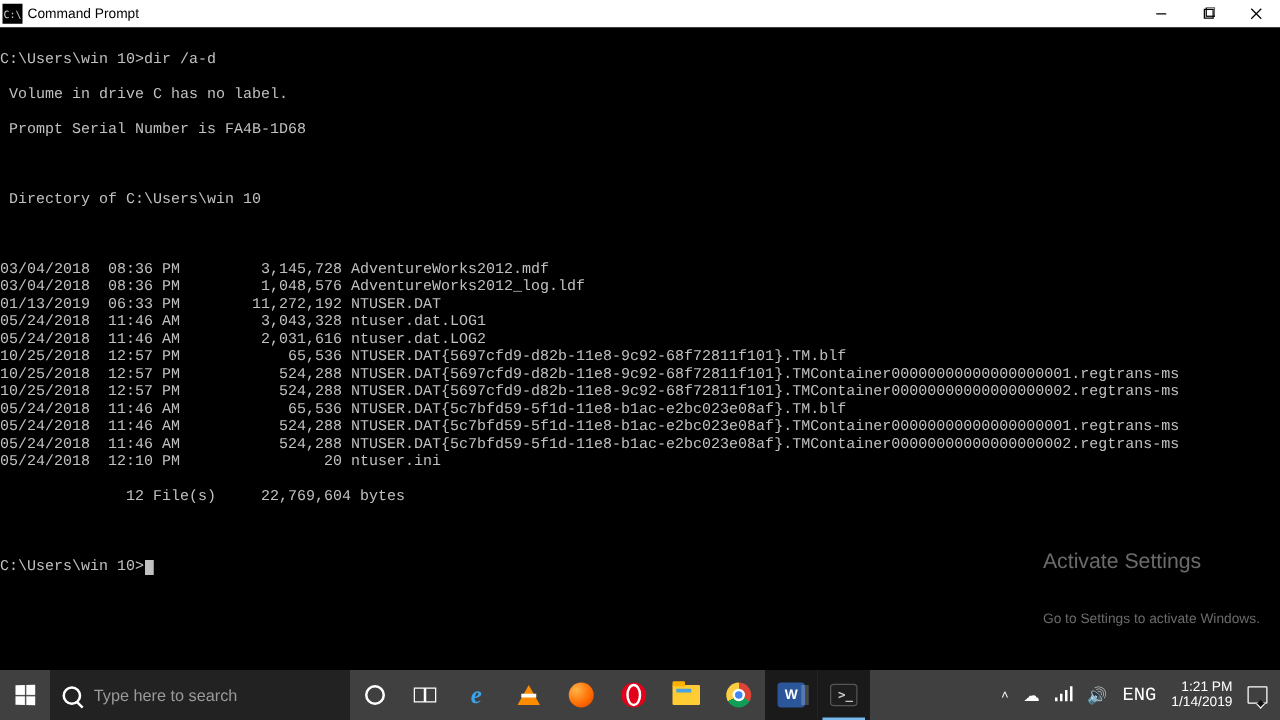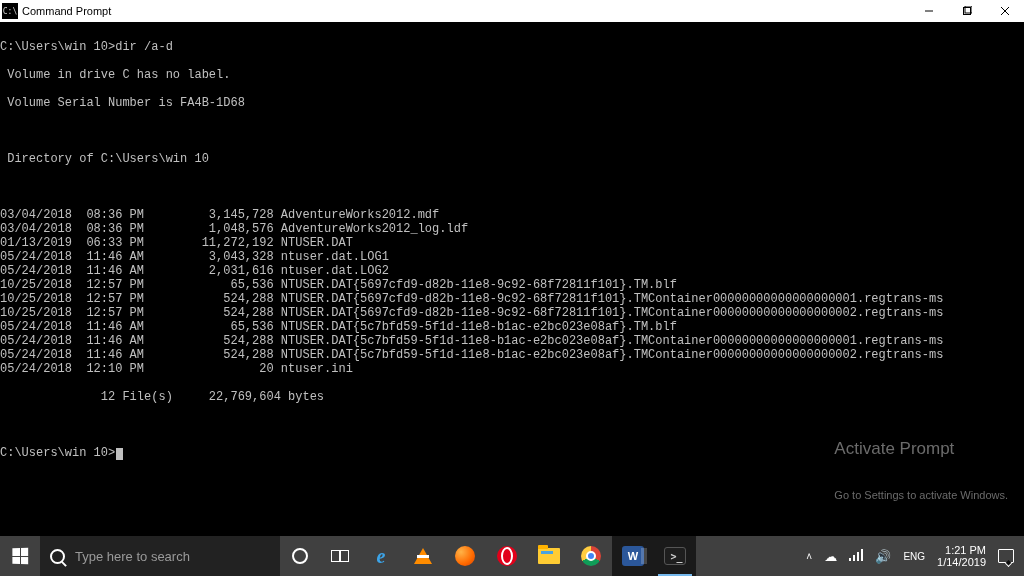--- a/index.html
+++ b/index.html
@@ -143,21 +143,21 @@
   .ico-cmd    { background:#1e1e1e; border:1px solid #555; color:#ccc; font-family:Consolas,monospace; width:22px;height:18px; display:flex; align-items:center; padding-left:3px; font-size:10px;}
 
   .tray { margin-left:auto; display:flex; align-items:center; gap:12px; padding:0 4px 0 10px; font-size:11px; color:#fff;}
   .tray .up { font-size:10px; }
   .tray .wifi { width:14px; height:10px; position:relative; }
   .tray .wifi span{position:absolute;bottom:0;width:2px;background:#fff;}
   .tray .wifi span:nth-child(1){left:0;height:3px;}
   .tray .wifi span:nth-child(2){left:4px;height:6px;}
   .tray .wifi span:nth-child(3){left:8px;height:9px;}
   .tray .wifi span:nth-child(4){left:12px;height:12px; }
-  .tray .lang { font-size:10px; }
+  .tray .lang { font-size:15px;font-family:Liberation Mono, monospace; }
   .tray .clock { text-align:right; line-height:12px; font-size:11px; }
   .tray .notif { width:16px; height:14px; border:1.5px solid #fff; border-radius:1px; position:relative; margin-right:6px;}
   .tray .notif::after{content:"";position:absolute;right:2px;bottom:-4px;width:4px;height:4px;background:#101010;border-right:1.5px solid #fff;border-bottom:1.5px solid #fff;transform:rotate(45deg);}
 </style>
 </head>
 <body>
 
 <div class="titlebar">
   <div class="cmdicon">C:\</div>
   <div class="title">Command Prompt</div>
@@ -177,31 +177,31 @@
     <svg width="10" height="10">
         <line x1="1" y1="1" x2="9" y2="9" stroke="#000" stroke-width="1"></line>
         <line x1="9" y1="1" x2="1" y2="9" stroke="#000" stroke-width="1"></line>
       </svg>
   </div>
 </div>
 
 <div class="terminal">
 <div class="line"><span>C:\Users\win 10&gt;</span><span>dir /a-d</span></div>
 <div class="line"> Volume in drive C has no label.</div>
-<div class="line"> Volume Serial Number is FA4B-1D68</div>
+<div class="line"> Prompt Serial Number is FA4B-1D68</div>
 <div class="line"> </div>
 <div class="line"> Directory of C:\Users\win 10</div>
 <div class="line"> </div>
 <div id="entries"><div class="line">03/04/2018  08:36 PM         3,145,728 AdventureWorks2012.mdf</div><div class="line">03/04/2018  08:36 PM         1,048,576 AdventureWorks2012_log.ldf</div><div class="line">01/13/2019  06:33 PM        11,272,192 NTUSER.DAT</div><div class="line">05/24/2018  11:46 AM         3,043,328 ntuser.dat.LOG1</div><div class="line">05/24/2018  11:46 AM         2,031,616 ntuser.dat.LOG2</div><div class="line">10/25/2018  12:57 PM            65,536 NTUSER.DAT{5697cfd9-d82b-11e8-9c92-68f72811f101}.TM.blf</div><div class="line">10/25/2018  12:57 PM           524,288 NTUSER.DAT{5697cfd9-d82b-11e8-9c92-68f72811f101}.TMContainer00000000000000000001.regtrans-ms</div><div class="line">10/25/2018  12:57 PM           524,288 NTUSER.DAT{5697cfd9-d82b-11e8-9c92-68f72811f101}.TMContainer00000000000000000002.regtrans-ms</div><div class="line">05/24/2018  11:46 AM            65,536 NTUSER.DAT{5c7bfd59-5f1d-11e8-b1ac-e2bc023e08af}.TM.blf</div><div class="line">05/24/2018  11:46 AM           524,288 NTUSER.DAT{5c7bfd59-5f1d-11e8-b1ac-e2bc023e08af}.TMContainer00000000000000000001.regtrans-ms</div><div class="line">05/24/2018  11:46 AM           524,288 NTUSER.DAT{5c7bfd59-5f1d-11e8-b1ac-e2bc023e08af}.TMContainer00000000000000000002.regtrans-ms</div><div class="line">05/24/2018  12:10 PM                20 ntuser.ini</div></div>
 <div class="line">              12 File(s)     22,769,604 bytes</div>
 <div class="line"> </div>
 <div class="line"><span class="prompt">C:\Users\win 10&gt;</span><span class="cursor"></span></div>
 
   <div class="watermark">
-    <div class="l1">Activate Prompt</div>
+    <div class="l1">Activate Settings</div>
     <div class="l2">Go to Settings to activate Windows.</div>
   </div>
 </div>
 
 <div class="taskbar">
   <div class="start">
     <div class="winlogo">
         <div></div>
         <div></div>
         <div></div>

